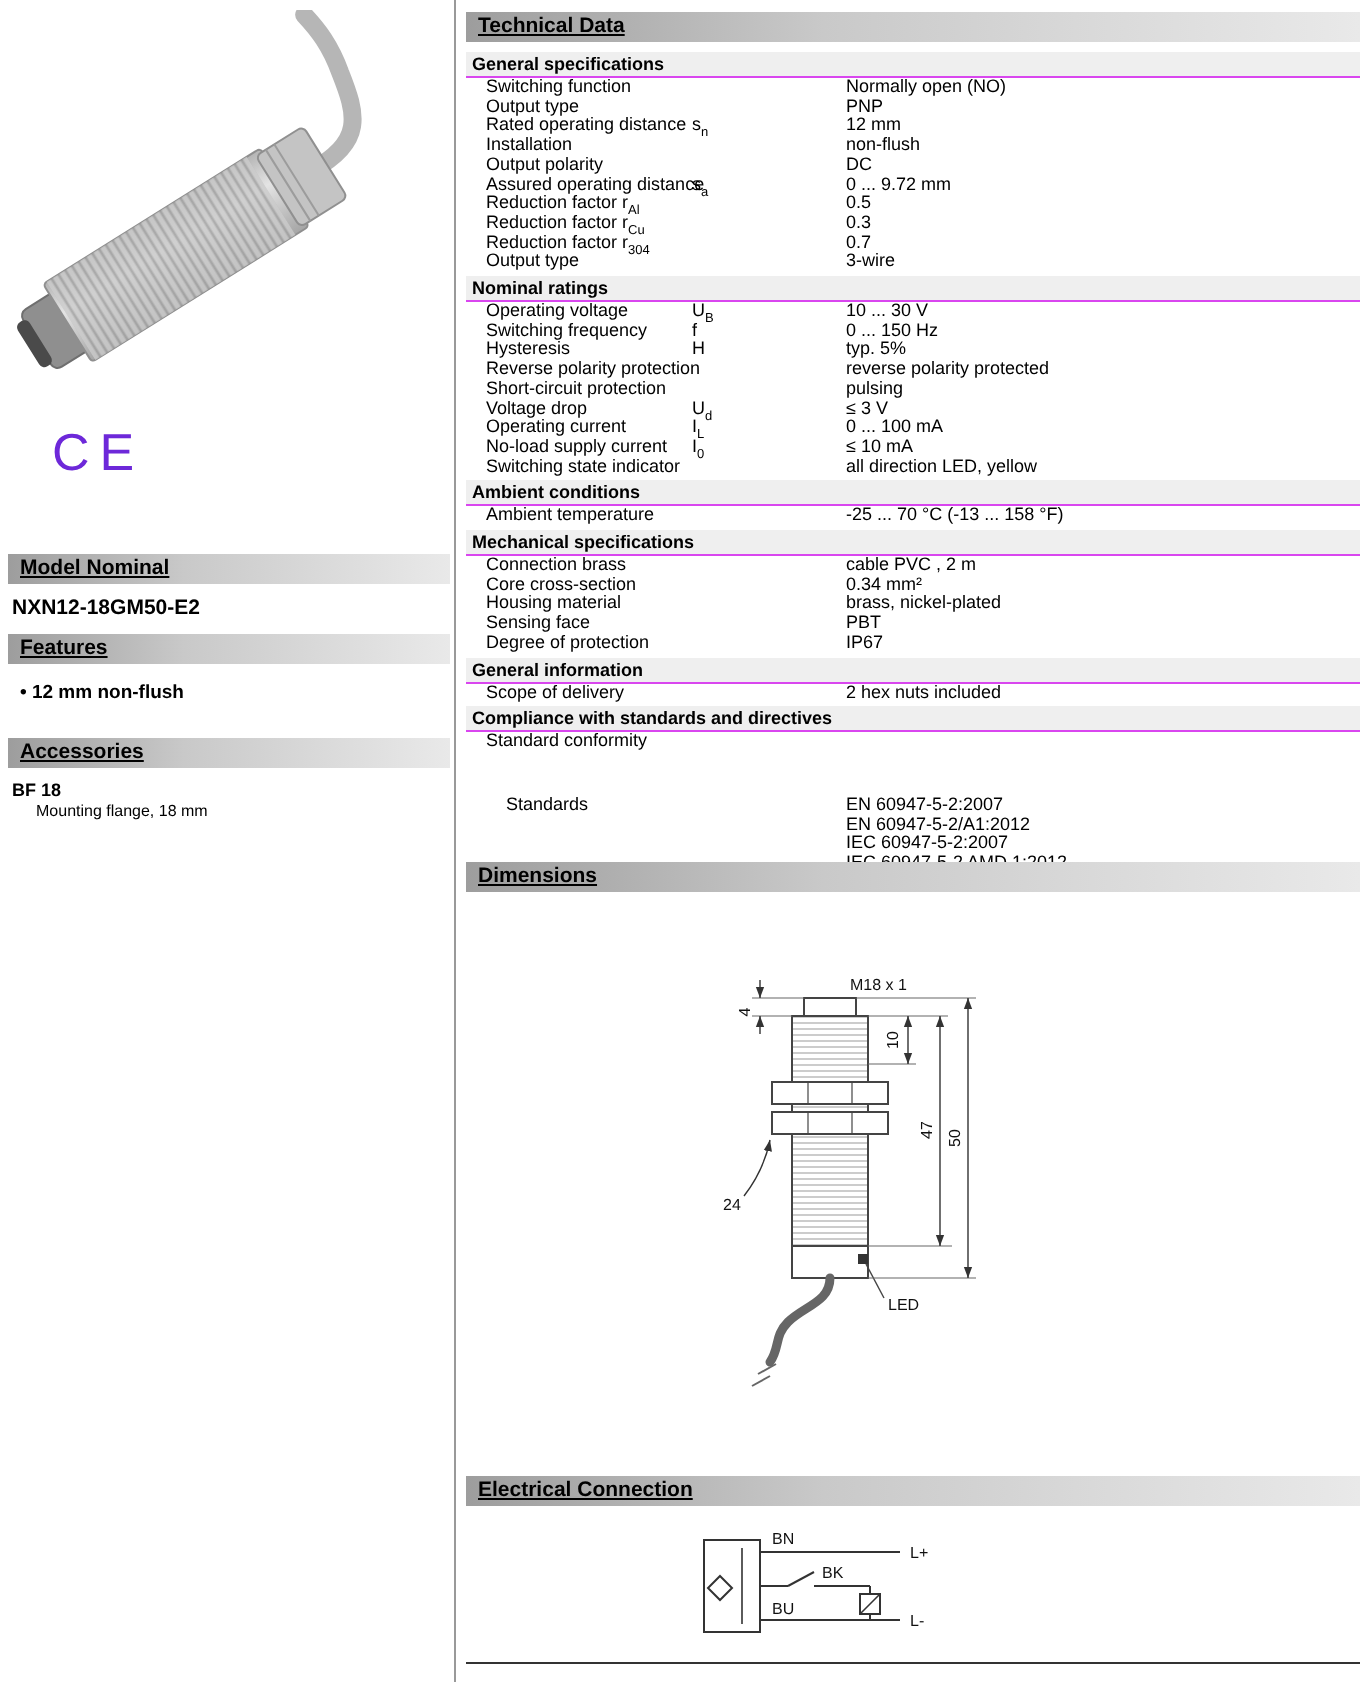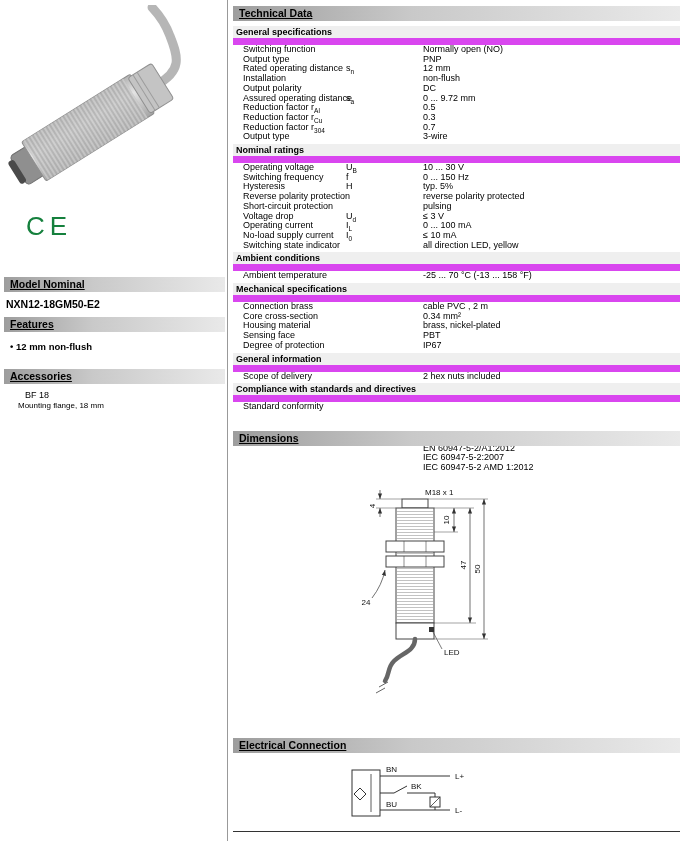--- a/index.html
+++ b/index.html
@@ -2,28 +2,28 @@
 <html><head>
 <meta charset="utf-8">
 <style>
   html,body{margin:0;padding:0;background:#fff;}
   .page{position:relative;width:686px;height:841px;background:#fff;font-family:"Liberation Sans",sans-serif;color:#000;overflow:hidden;}
   .divider{position:absolute;left:227px;top:0;height:841px;width:0;border-left:1px solid #999;}
   .bar{position:absolute;height:15px;line-height:15px;font-size:10.5px;font-weight:bold;padding-left:6px;box-sizing:border-box;
        background:linear-gradient(90deg,#9d9d9d 0%,#c9c9c9 40%,#e9e9e9 100%);text-decoration:underline;}
   .left-bar{left:4px;width:221px;}
   .right-bar{left:233px;width:447px;}
-  .ce{position:absolute;left:26px;top:211px;font-size:26px;letter-spacing:5px;color:#15803d;}
+  .ce{position:absolute;left:26px;top:211px;font-size:26px;letter-spacing:5px;color:#6d28d9;}
   .model-number{position:absolute;left:6px;top:298px;font-size:10.5px;font-weight:bold;}
   .feature-item{position:absolute;left:10px;top:341px;font-size:9.5px;font-weight:bold;}
   .feature-item::before{content:"•  ";}
-  .acc-name{position:absolute;left:6px;top:390px;font-size:9px;font-weight:normal;margin-left:19px;}
+  .acc-name{position:absolute;left:6px;top:390px;font-size:9px;font-weight:bold;}
   .acc-desc{position:absolute;left:6px;top:401px;font-size:8px;margin-left:12px;}
   .spec-table{position:absolute;left:233px;top:24px;width:447px;font-size:9px;}
-  .sec-header{font-weight:bold;background:#efefef;border-bottom:7px solid #d946ef;padding:1px 0 1px 3px;margin-top:2px;line-height:10px;}
+  .sec-header{font-weight:bold;background:#efefef;border-bottom:1px solid #d946ef;padding:1px 0 1px 3px;margin-top:2px;line-height:10px;}
   .spec-row{display:flex;padding-left:10px;line-height:9.7px;white-space:nowrap;}
   .spec-row .lbl{width:103px;flex:0 0 auto;}
   .spec-row .sym{width:77px;flex:0 0 auto;}
   .spec-row .val{flex:1;}
   .spec-row .val div{line-height:9.7px;}
   .spec-row.ind2{padding-left:20px;margin-top:22px;}
   .spec-row.ind2 .lbl{width:93px;}
   sub{font-size:6.5px;line-height:0;}
   .dims-svg{position:absolute;left:330px;top:453px;}
   .elec-svg{position:absolute;left:330px;top:760px;}

